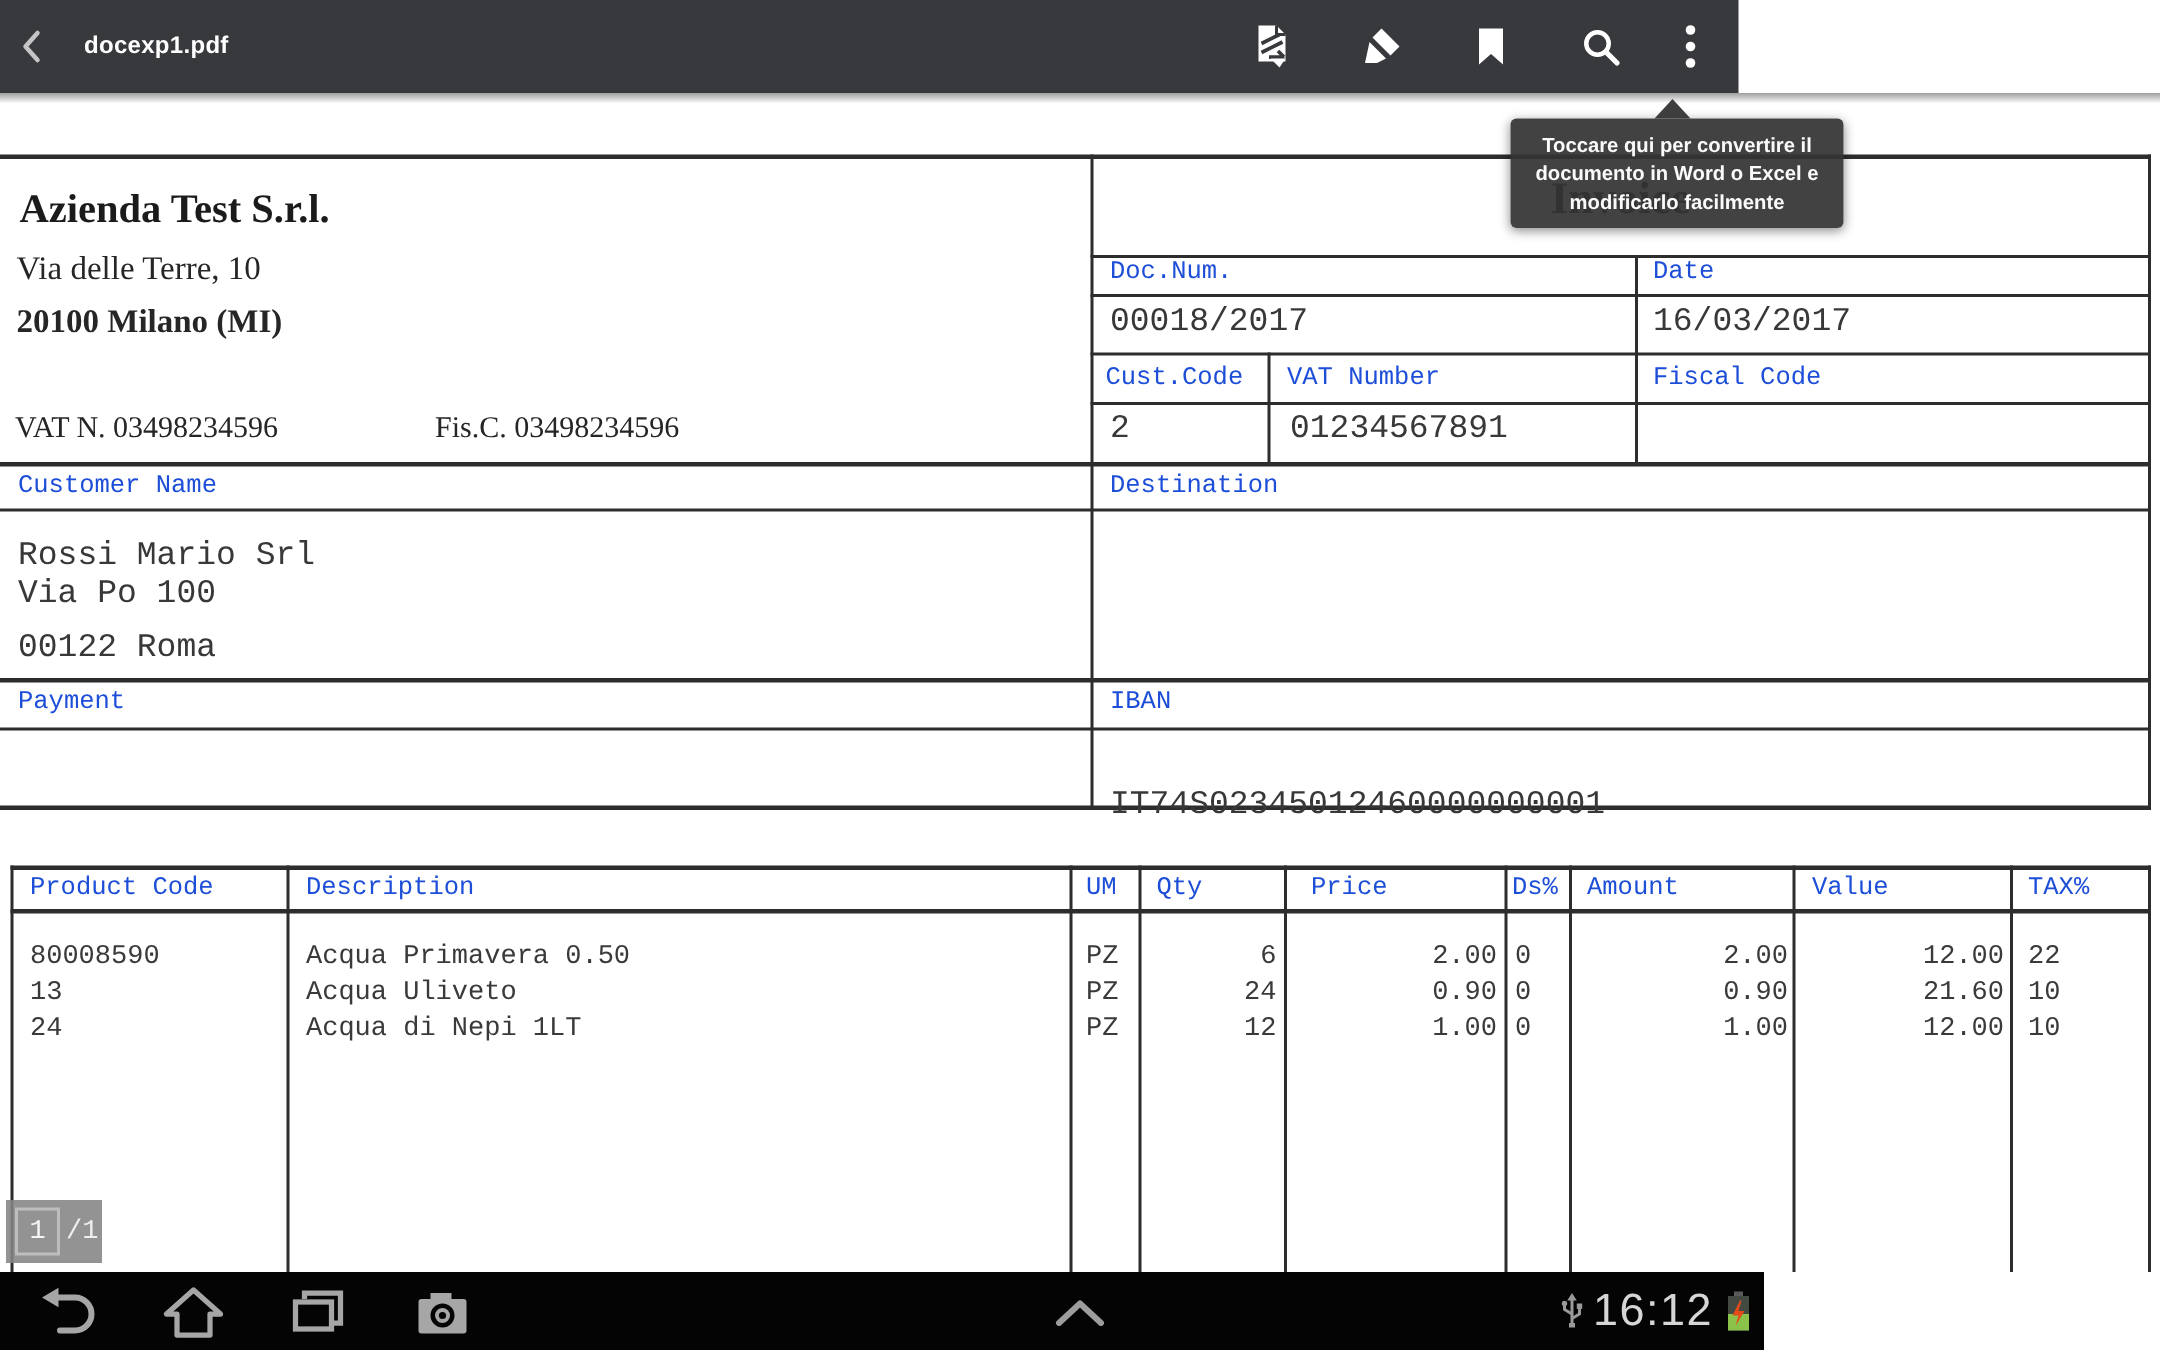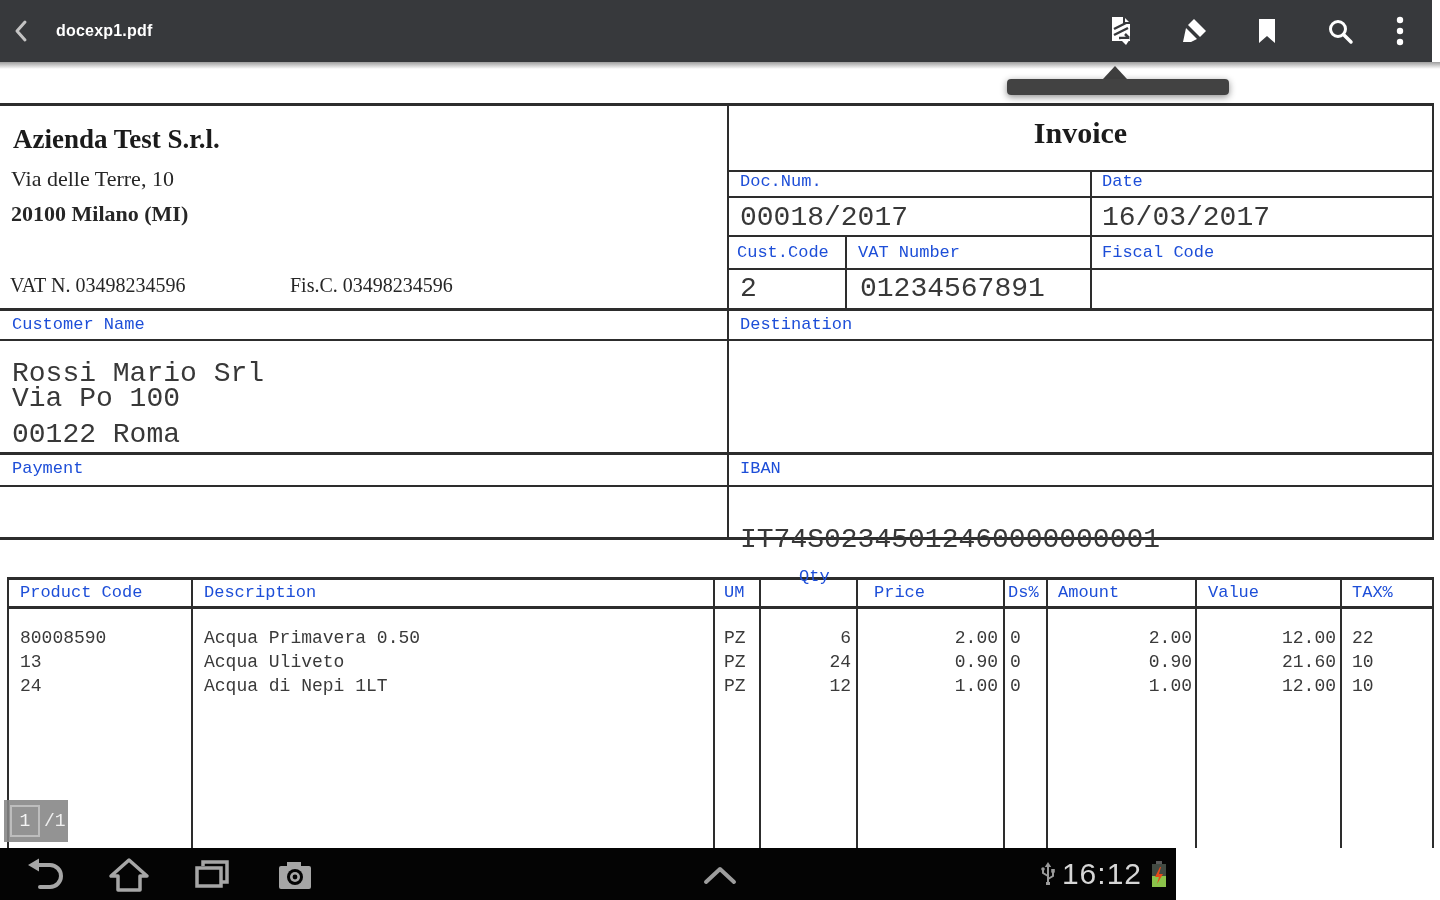--- a/index.html
+++ b/index.html
@@ -1,34 +1,34 @@
 <!DOCTYPE html>
 <html><head>
 <meta charset="utf-8">
 <style>
   html,body{margin:0;padding:0;background:#000;}
   .screen{position:relative;width:1440px;height:900px;overflow:hidden;background:#fff;font-family:"Liberation Sans",sans-serif;}
 
   
-  .topbar{position:absolute;left:0;top:0;width:1432px;height:62px;background:#37393c;z-index:40;}
+  .topbar{position:absolute;left:0;top:0;width:1159px;height:62px;background:#37393c;z-index:40;}
   .topbar-shadow{position:absolute;left:0;top:62px;width:1440px;height:7px;z-index:39;
     background:linear-gradient(to bottom,rgba(40,40,40,.45),rgba(40,40,40,0));}
   .back-btn{position:absolute;left:0;top:0;width:42px;height:62px;display:flex;align-items:center;justify-content:center;cursor:pointer;}
   .tb-title{position:absolute;left:56px;top:0;height:62px;display:flex;align-items:center;
     color:#fff;font-size:16px;font-weight:bold;letter-spacing:.2px;}
   .tb-icons{position:absolute;right:8px;top:0;height:62px;display:flex;align-items:center;}
   .tb-btn{width:73px;height:62px;display:flex;align-items:center;justify-content:center;cursor:pointer;}
 
   
   .doc{position:absolute;left:0;top:62px;width:1440px;height:786px;background:#fff;z-index:1;}
   .divider{position:absolute;background:#2d2d2d;}
   .serif-b{position:absolute;font-family:"Liberation Serif",serif;font-weight:bold;color:#1b1b1b;white-space:pre;}
   .serif{position:absolute;font-family:"Liberation Serif",serif;color:#262626;white-space:pre;}
   .lbl{position:absolute;font-family:"Liberation Mono","DejaVu Sans Mono",monospace;font-size:17px;color:#1d4ed8;white-space:pre;}
-  .val{position:absolute;font-family:"Liberation Mono","DejaVu Sans Mono",monospace;font-size:28px;color:#383838;white-space:pre;}
+  .val{position:absolute;font-family:"Liberation Mono","DejaVu Sans Mono",monospace;font-size:22px;color:#383838;white-space:pre;}
   .cell{position:absolute;font-family:"Liberation Mono","DejaVu Sans Mono",monospace;font-size:18px;color:#3a3a3a;white-space:pre;}
   .r{text-align:right;}
 
   
   .tooltip{position:absolute;left:1007px;top:79px;width:222px;z-index:50;
     background:rgba(52,52,52,.93);border-radius:4px;padding:8px 6px;box-sizing:border-box;
     color:#fafafa;font-size:13.5px;font-weight:bold;line-height:19px;text-align:center;
     box-shadow:0 2px 7px rgba(0,0,0,.45);cursor:pointer;}
   .tooltip-arrow{position:absolute;left:96px;top:-13px;width:0;height:0;
     border-left:12px solid transparent;border-right:12px solid transparent;
@@ -108,21 +108,21 @@
     <div class="divider" style="left:856px;top:515px;width:2px;height:271px;"></div>
     <div class="divider" style="left:1003px;top:515px;width:2px;height:271px;"></div>
     <div class="divider" style="left:1046px;top:515px;width:2px;height:271px;"></div>
     <div class="divider" style="left:1195px;top:515px;width:2px;height:271px;"></div>
     <div class="divider" style="left:1340px;top:515px;width:2px;height:271px;"></div>
     <div class="divider" style="left:1432px;top:515px;width:2px;height:271px;"></div>
 
     <div class="lbl" style="left:20px;top:521px;">Product Code</div>
     <div class="lbl" style="left:204px;top:521px;">Description</div>
     <div class="lbl" style="left:724px;top:521px;">UM</div>
-    <div class="lbl" style="left:771px;top:505px;margin-left:28px;">Qty</div>
+    <div class="lbl" style="left:771px;top:521px;">Qty</div>
     <div class="lbl" style="left:874px;top:521px;">Price</div>
     <div class="lbl" style="left:1008px;top:521px;">Ds%</div>
     <div class="lbl" style="left:1058px;top:521px;">Amount</div>
     <div class="lbl" style="left:1208px;top:521px;">Value</div>
     <div class="lbl" style="left:1352px;top:521px;">TAX%</div>
 
     <div class="cell" style="left:20px;top:566px;width:160px;">80008590</div>
     <div class="cell" style="left:204px;top:566px;width:480px;">Acqua Primavera 0.50</div>
     <div class="cell" style="left:724px;top:566px;width:34px;">PZ</div>
     <div class="cell r" style="left:763px;top:566px;width:88px;">6</div>
@@ -194,20 +194,21 @@
           <circle cx="4" cy="16" r="3.2" fill="#fff"></circle>
           <circle cx="4" cy="27" r="3.2" fill="#fff"></circle>
         </svg>
       </div>
     </div>
   </div>
   <div class="topbar-shadow"></div>
 
   <div class="tooltip">
     <div class="tooltip-arrow"></div>
+    <span>Toccare qui per convertire il documento in Word o Excel e modificarlo facilmente</span>
   </div>
 
   <div class="page-ind">
     <div class="cur">1</div>
     <div class="tot">/1</div>
   </div>
 
   <div class="navbar">
     <div class="nav-btn" style="left:16px;">
       <svg width="44" height="38" viewBox="0 0 44 38">

